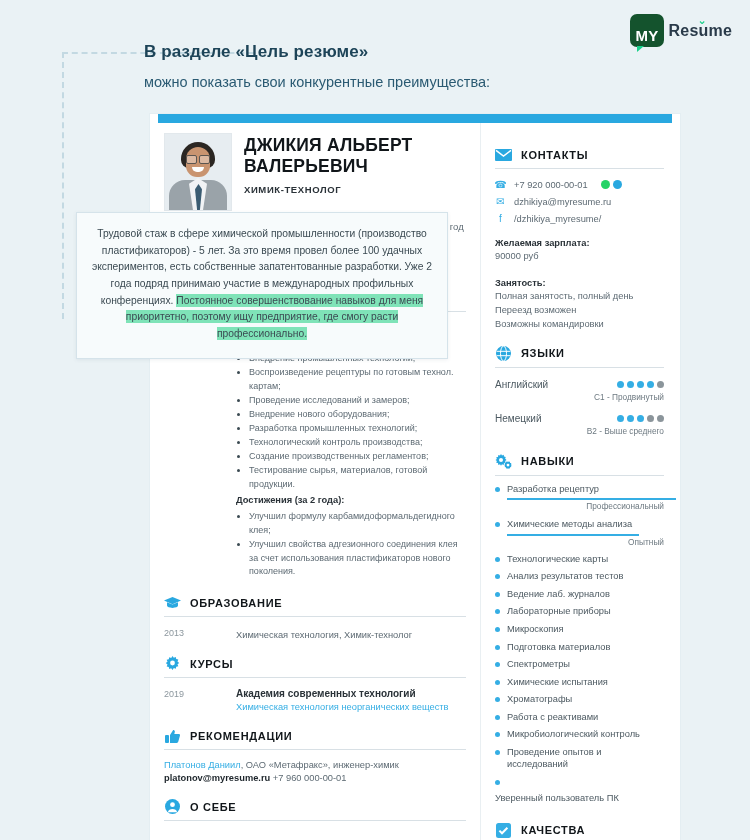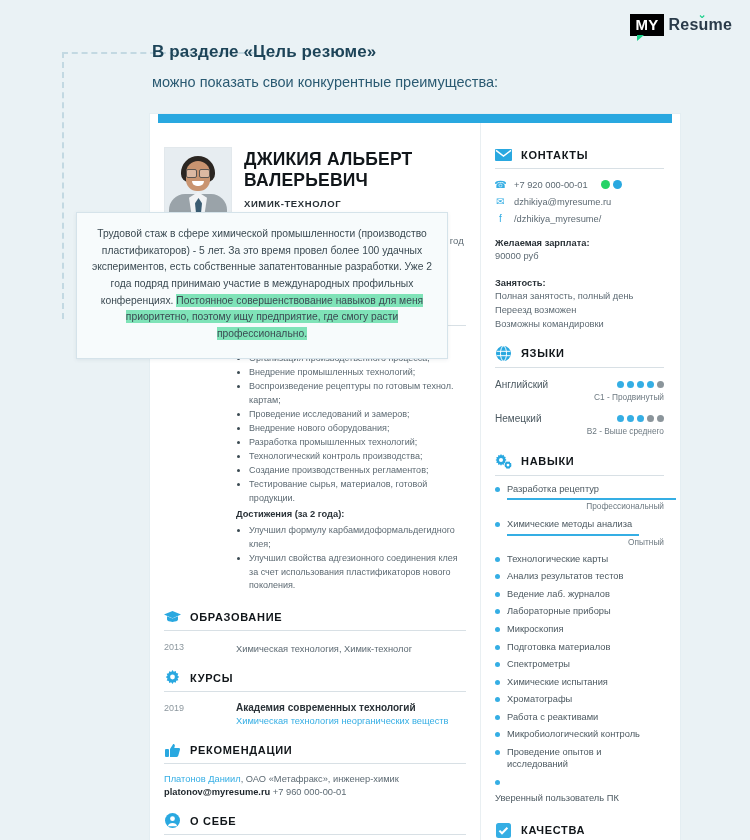--- a/index.html
+++ b/index.html
@@ -9,54 +9,54 @@
     font-family:"Liberation Sans","DejaVu Sans",sans-serif;
     color:#3b4a52;
     overflow:hidden;
     position:relative;
   }
   .page{position:absolute;inset:0;}
 
   
   .logo{position:absolute;top:14px;right:18px;display:flex;align-items:center;gap:5px;}
   .logo-my{
-    background:#000000;color:#fff;font-weight:bold;font-size:15px;
-    padding:2px 5px 3px 5px;border-radius:0;position:relative;letter-spacing:.3px;
+    background:#14532d;color:#fff;font-weight:bold;font-size:15px;
+    padding:13px 5px 3px 5px;border-radius:7px;position:relative;letter-spacing:.3px;
   }
   .logo-my:after{
     content:"";position:absolute;left:7px;bottom:-5px;width:0;height:0;
     border-left:0 solid transparent;border-right:7px solid transparent;border-top:6px solid #19d08a;
   }
   .logo-resume{color:#2a3b4a;font-weight:bold;font-size:16px;position:relative;letter-spacing:.2px;}
   .logo-tick{position:absolute;top:-7px;left:29px;color:#19d08a;font-size:11px;line-height:1;}
 
   
   .dashed-box{
     position:absolute;left:62px;top:52px;width:190px;height:265px;
     border-left:2px dashed #c3d9e2;border-top:2px dashed #c3d9e2;
   }
 
   
-  .headline{position:absolute;left:152px;top:42px;width:480px;}
+  .headline{position:absolute;left:144px;top:42px;width:480px;}
   .headline h1{margin:0;font-size:17px;color:#1d4458;font-weight:bold;letter-spacing:.1px;}
   .headline h2{margin:12px 0 0 0;font-size:14.5px;color:#2a5a72;font-weight:normal;}
 
   
   .card{
     position:absolute;left:150px;top:114px;width:530px;height:726px;
     background:#ffffff;
     box-shadow:0 0 0 1px #e4eef2;
   }
   .card-topbar{height:9px;background:#29a8e0;margin:0 8px;}
   .card-inner{display:flex;height:717px;}
   .col-left{width:330px;padding:0 14px 0 14px;box-sizing:border-box;}
   .col-right{width:200px;padding:0 16px 0 14px;box-sizing:border-box;border-left:1px solid #e9eff2;}
 
   
-  .person{display:flex;gap:12px;padding-top:24px;}
+  .person{display:flex;gap:12px;padding-top:10px;}
   .photo{
     width:66px;height:76px;flex:none;border:1px solid #e2e8ec;overflow:hidden;
     background:linear-gradient(#dce6ec,#c9d6de);position:relative;
   }
   .photo .bg{position:absolute;inset:0;background:#e7edf1;}
   .photo .hair{position:absolute;left:16px;top:8px;width:34px;height:26px;border-radius:17px 17px 8px 8px;background:#2b2622;}
   .photo .face{position:absolute;left:21px;top:13px;width:24px;height:30px;border-radius:12px 12px 11px 11px;background:#c99470;}
   .photo .glass{position:absolute;left:21px;top:21px;width:24px;height:7px;}
   .photo .glass:before,.photo .glass:after{
     content:"";position:absolute;top:0;width:9px;height:7px;border:1px solid #5b5550;border-radius:2px;background:rgba(255,255,255,.35);

